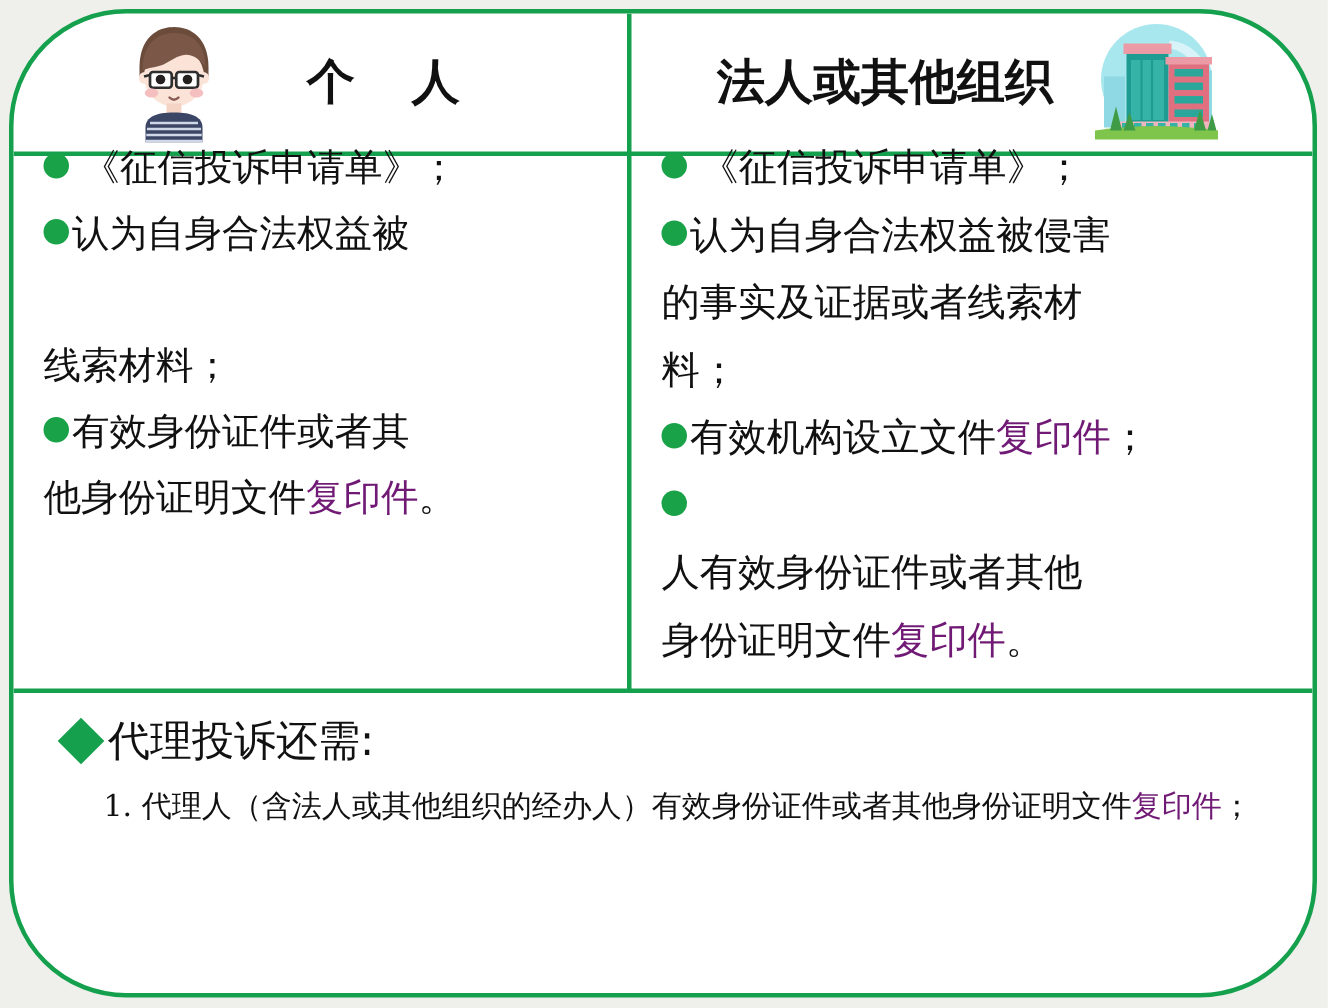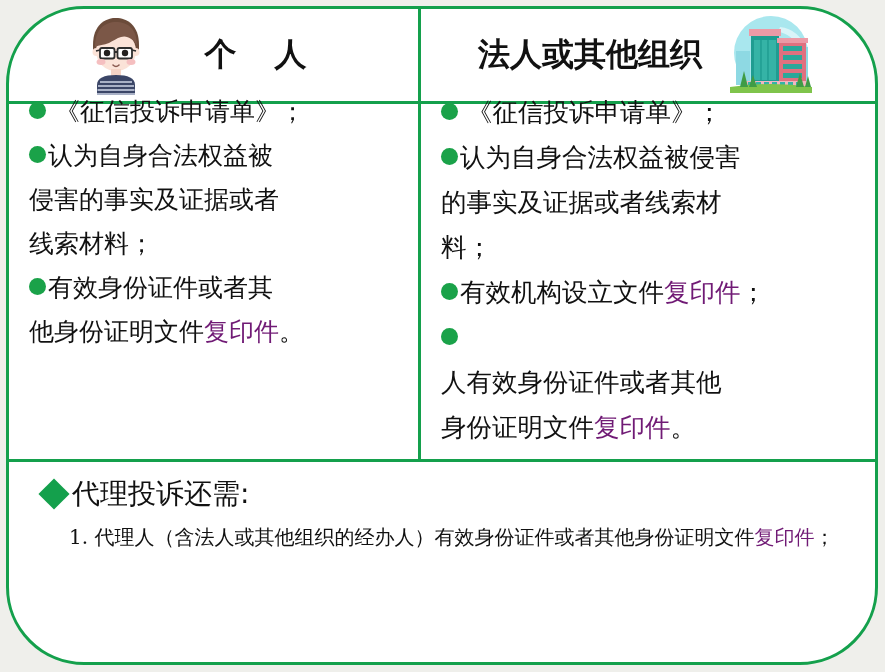--- a/index.html
+++ b/index.html
@@ -277,21 +277,21 @@
     </div>
 
     <div class="hline header-sep"></div>
     <div class="vline col-div"></div>
     <div class="hline body-sep"></div>
 
     <div class="body-cell left">
       <div class="body-text">
         <span class="dot gap"></span><span>《征信投诉申请单》；</span><br>
         <span class="dot"></span><span>认为自身合法权益被</span><br>
-        <span>侵害的事实及证据或者</span><br>
+        <br>
         <span>线索材料；</span><br>
         <span class="dot"></span><span>有效身份证件或者其</span><br>
         <span>他身份证明文件</span><span class="hl">复印件</span><span>。</span>
       </div>
     </div>
 
     <div class="body-cell right">
       <div class="body-text">
         <span class="dot gap"></span><span>《征信投诉申请单》；</span><br>
         <span class="dot"></span><span>认为自身合法权益被侵害</span><br>

